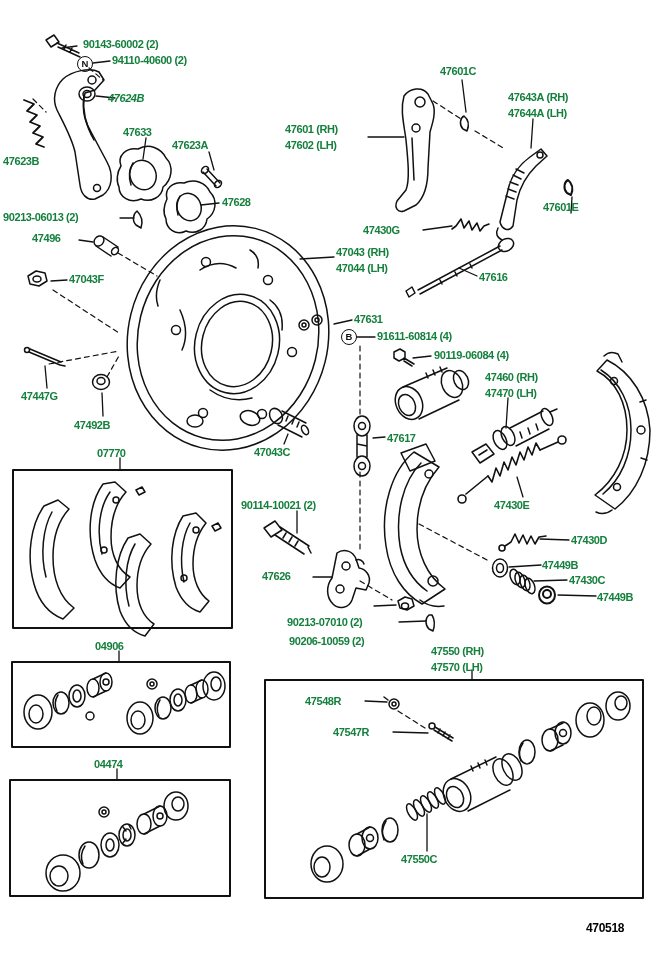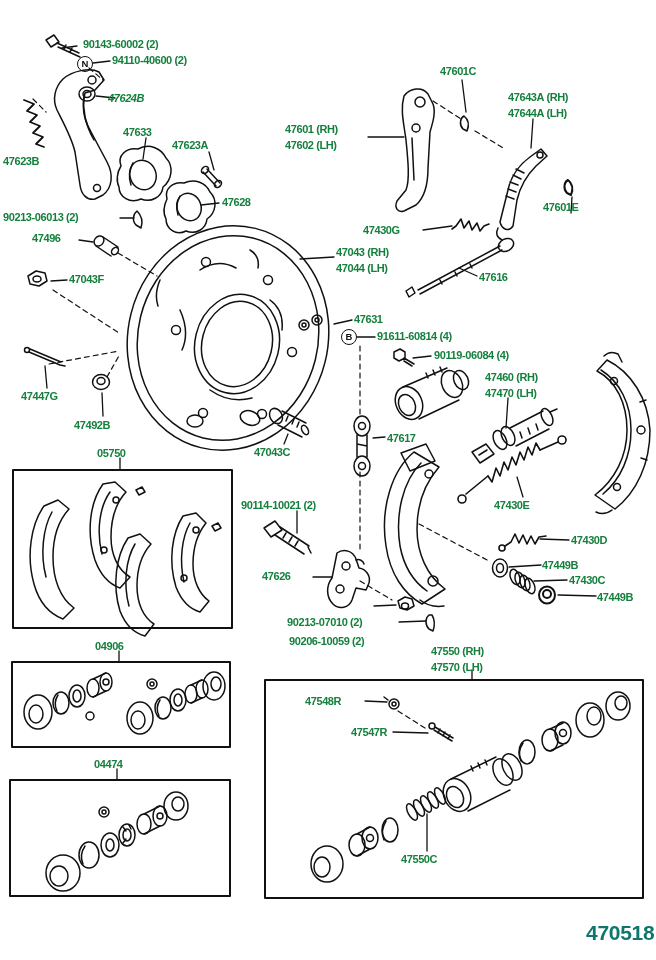--- a/index.html
+++ b/index.html
@@ -3,21 +3,21 @@
 <meta charset="utf-8">
 <style>
   html,body{margin:0;padding:0;background:#fff;}
   #page{position:relative;width:656px;height:960px;background:#ffffff;overflow:hidden;
         font-family:"Liberation Sans", sans-serif;}
   #art{position:absolute;left:0;top:0;}
   .plabel{position:absolute;color:#15803d;font-weight:700;font-size:11px;line-height:16px;
           letter-spacing:-0.4px;white-space:nowrap;}
   .sym{position:absolute;width:14px;height:14px;border:1.7px solid #111;border-radius:50%;
        color:#111;font-size:9.5px;font-weight:700;text-align:center;line-height:14px;}
-  #diagram-code{position:absolute;color:#0f766e;font-weight:700;font-size:21px;letter-spacing:-0.3px;}
+  #diagram-code{position:absolute;color:#000000;font-weight:700;font-size:12px;letter-spacing:-0.3px;}
 </style>
 </head>
 <body>
 
 <div id="page">
 
 <svg id="art" width="656" height="960" viewBox="0 0 656 960" fill="none" stroke="#111" stroke-width="1.5" stroke-linecap="round" stroke-linejoin="round">
 
   <g stroke-width="2">
     <rect x="13" y="470" width="219" height="158"></rect>
@@ -419,21 +419,21 @@
       <div class="plabel" style="left: 74px; top: 417px;">
         <div>47492B</div>
       </div>
       <div class="plabel" style="left: 387px; top: 430px;">
         <div>47617</div>
       </div>
       <div class="plabel" style="left: 254px; top: 444px;">
         <div>47043C</div>
       </div>
       <div class="plabel" style="left: 97px; top: 445px;">
-        <div>05750</div>
+        <div>07770</div>
       </div>
       <div class="plabel" style="left: 494px; top: 497px;">
         <div>47430E</div>
       </div>
       <div class="plabel" style="left: 241px; top: 497px; text-align: right;">
         <div>90114-10021 (2)</div>
       </div>
       <div class="plabel" style="left: 571px; top: 532px;">
         <div>47430D</div>
       </div>
@@ -458,21 +458,21 @@
       <div class="plabel" style="left: 95px; top: 638px;">
         <div>04906</div>
       </div>
       <div class="plabel" style="left: 431px; top: 643px;">
         <div>47550 (RH)</div>
         <div>47570 (LH)</div>
       </div>
       <div class="plabel" style="left: 305px; top: 693px;">
         <div>47548R</div>
       </div>
-      <div class="plabel" style="left: 333px; top: 724px; margin-left: 18px;">
+      <div class="plabel" style="left: 333px; top: 724px;">
         <div>47547R</div>
       </div>
       <div class="plabel" style="left: 94px; top: 756px;">
         <div>04474</div>
       </div>
       <div class="plabel" style="left: 401px; top: 851px;">
         <div>47550C</div>
       </div>
       <div class="sym" style="left: 77px; top: 56px;">N</div>
       <div class="sym" style="left: 341px; top: 329px;">B</div>

